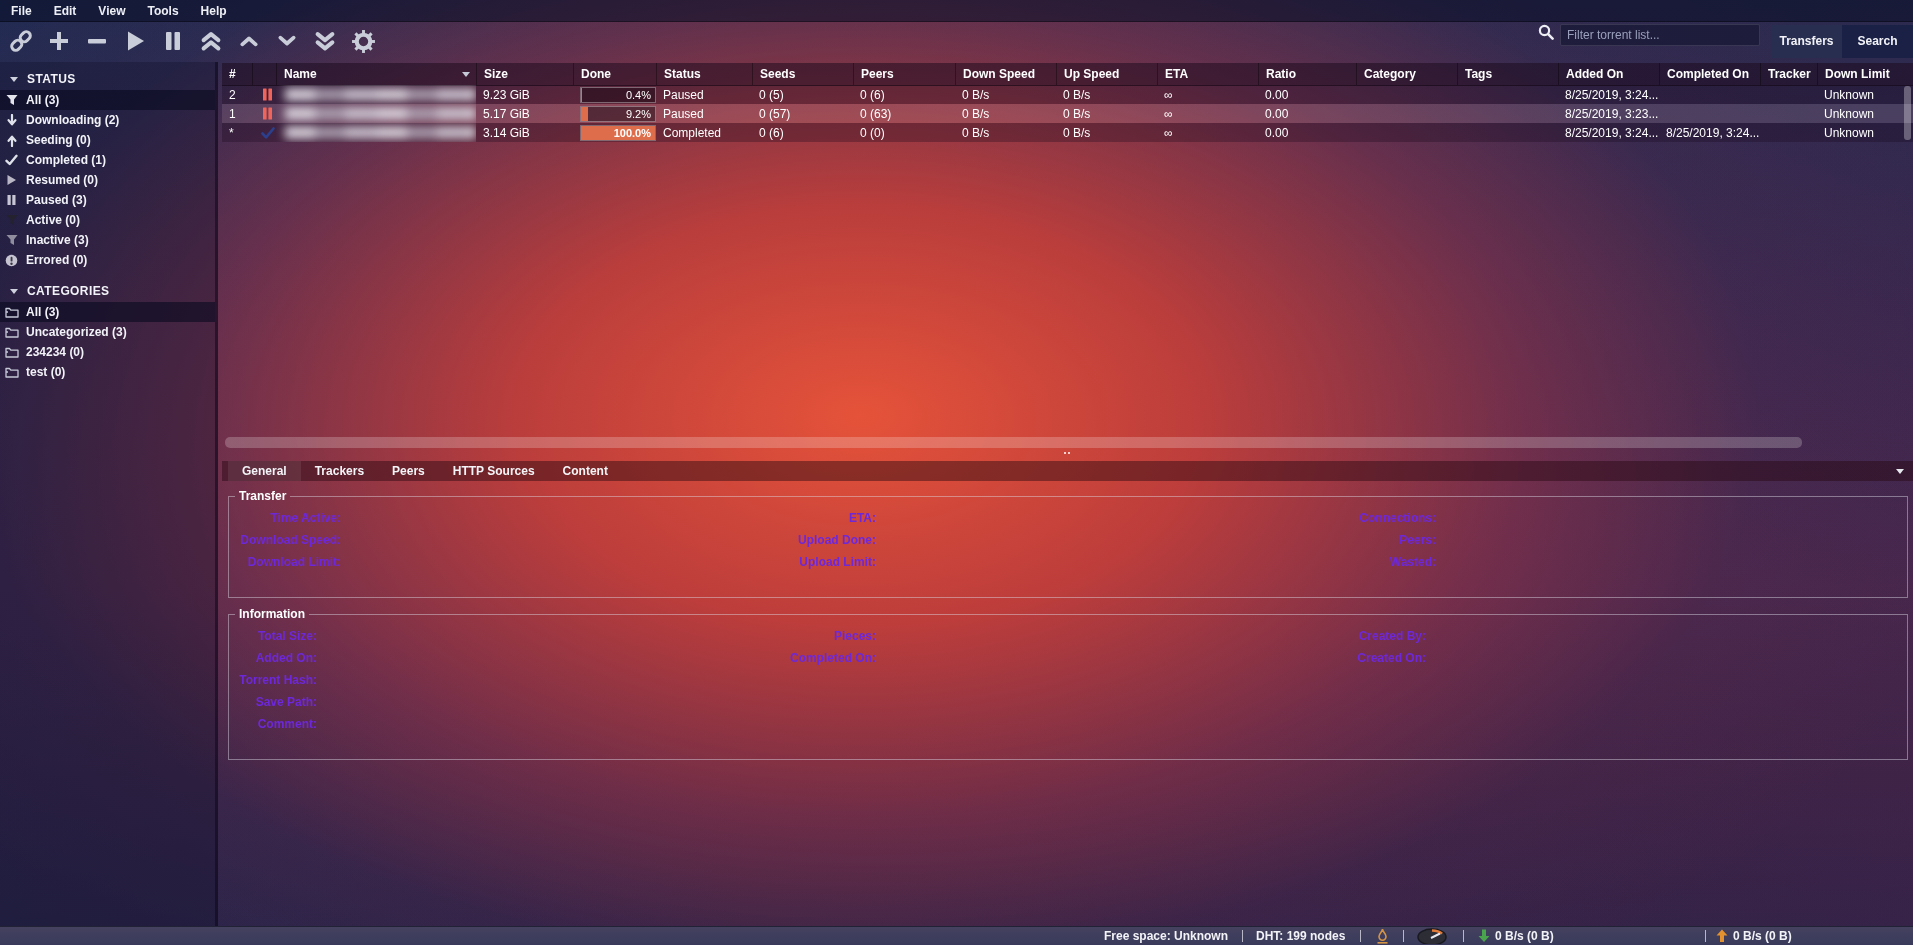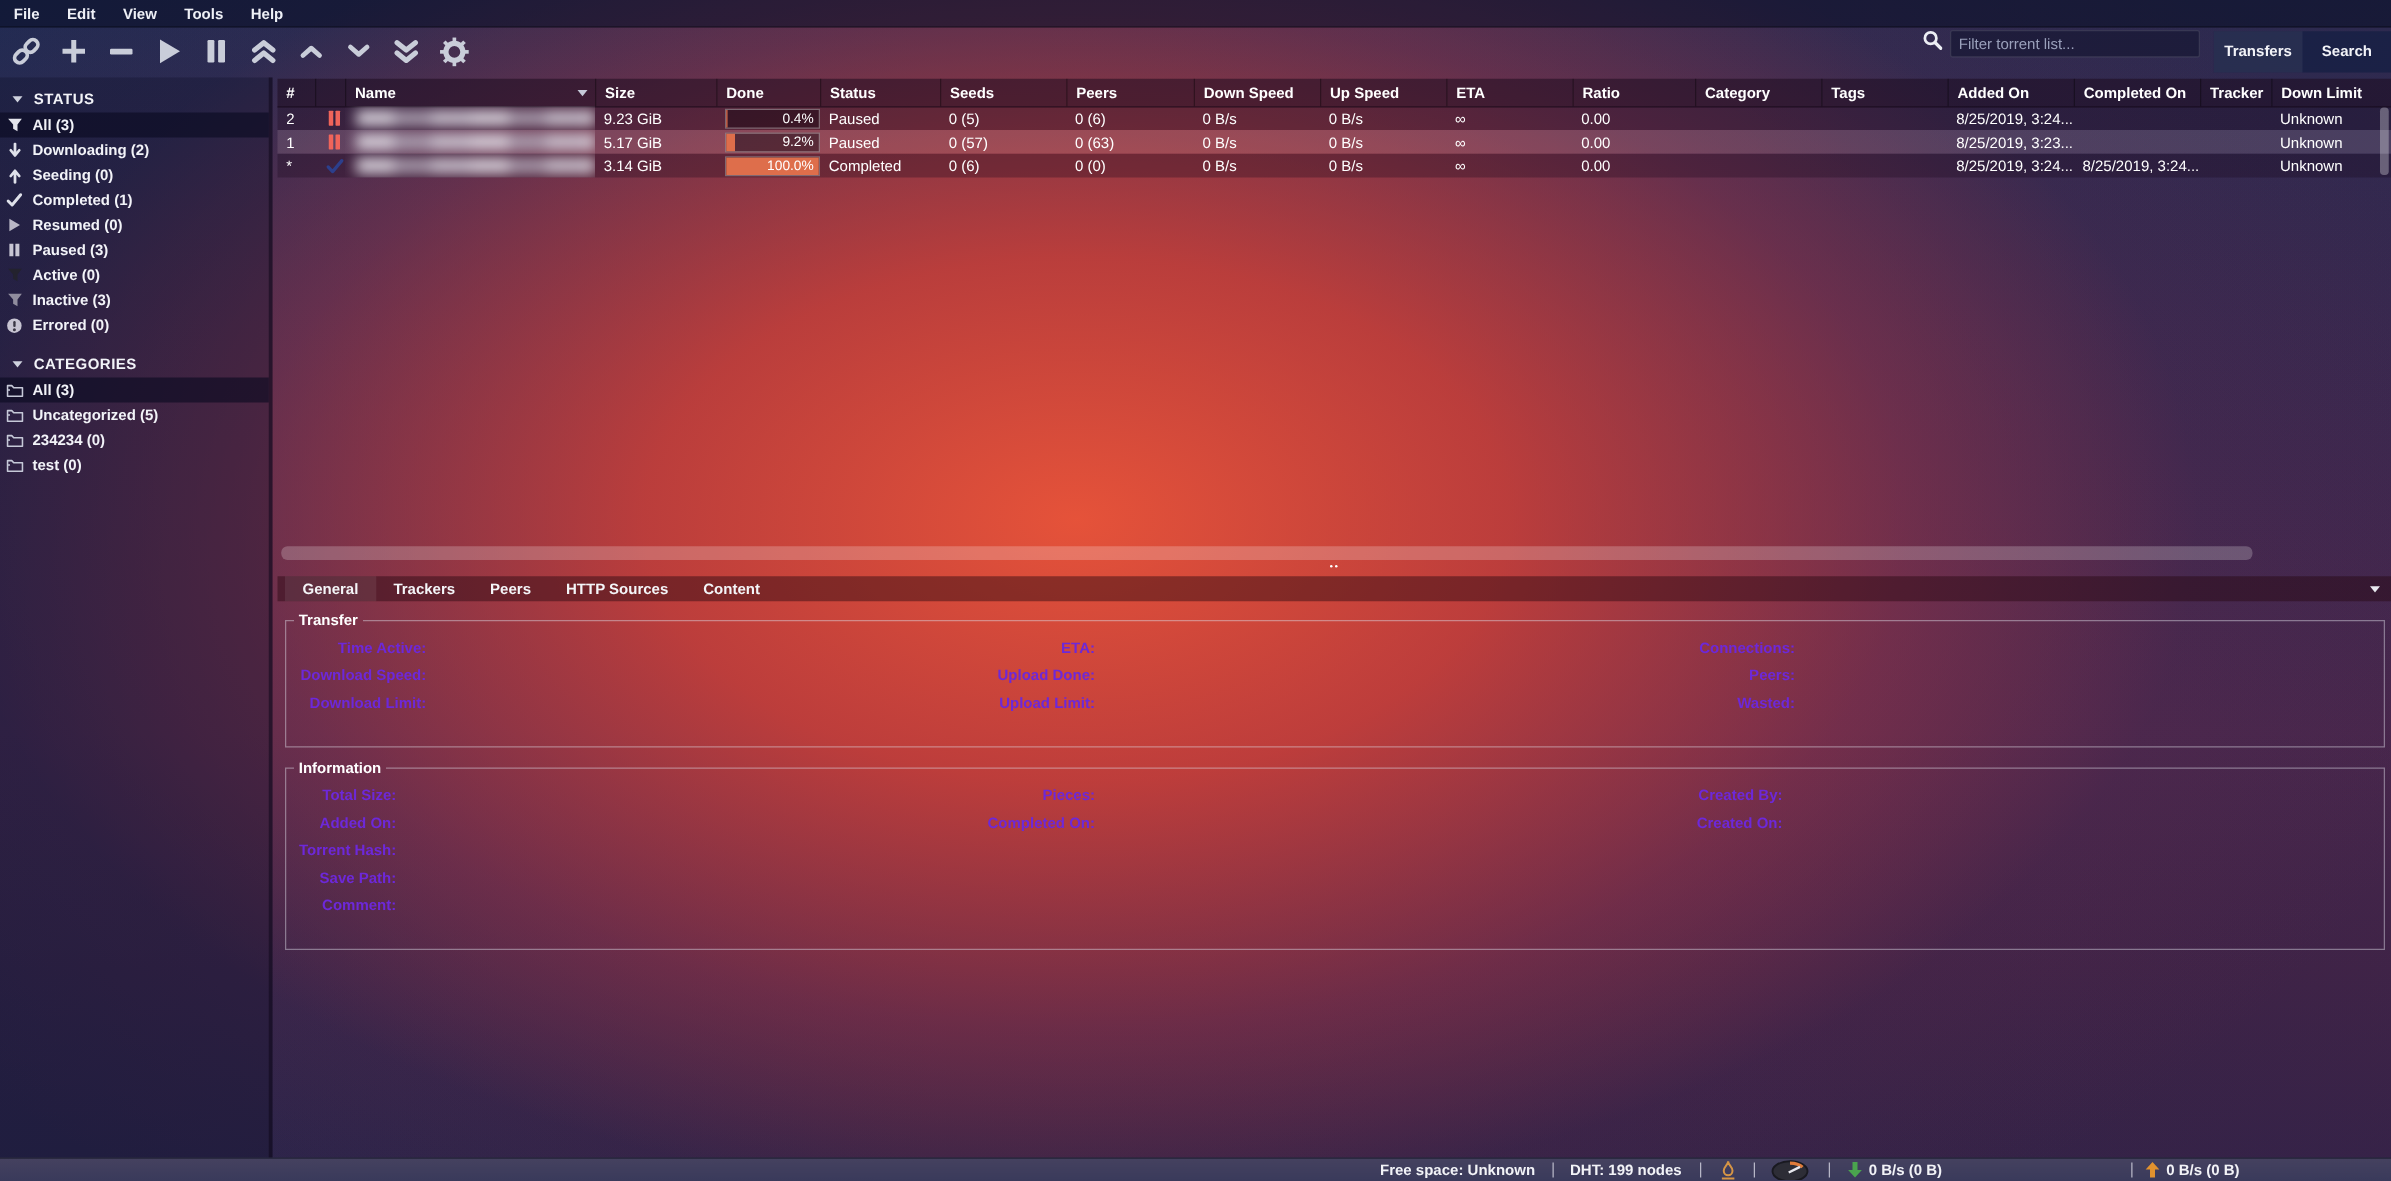--- a/index.html
+++ b/index.html
@@ -266,21 +266,21 @@
         </span>
         <span>All (3)</span>
       </div>
       <div class="side-item">
         <span class="side-ico">
           <svg width="14" height="12" viewBox="0 0 14 12">
             <path d="M1 2.5h3.4L6 4.2h7V11H1z" fill="none" stroke="#c6c9d8" stroke-width="1.3" stroke-linejoin="round"></path>
             <path d="M1 6h2" stroke="#c6c9d8" stroke-width="1.3"></path>
           </svg>
         </span>
-        <span>Uncategorized (5)</span>
+        <span>Uncategorized (3)</span>
       </div>
       <div class="side-item">
         <span class="side-ico">
           <svg width="14" height="12" viewBox="0 0 14 12">
             <path d="M1 2.5h3.4L6 4.2h7V11H1z" fill="none" stroke="#c6c9d8" stroke-width="1.3" stroke-linejoin="round"></path>
             <path d="M1 6h2" stroke="#c6c9d8" stroke-width="1.3"></path>
           </svg>
         </span>
         <span>234234 (0)</span>
       </div>
@@ -428,21 +428,21 @@
         <span class="state-ico">
           <svg width="14" height="12" viewBox="0 0 14 12">
             <path d="M1.5 6.5l3.6 3.8L12.5 1.5" stroke="#2c3f8c" stroke-width="2.6" fill="none" stroke-linecap="round" stroke-linejoin="round"></path>
           </svg>
         </span>
       </div>
       <div class="td td-name" style="width: 200px;">
         <div class="name-blur" style="width: 208px;"></div>
       </div>
       <div class="td td-size" style="width: 97px;">3.14 GiB</div>
-      <div class="td td-done" style="width: 83px;">
+      <div class="td td-done" style="width: 83px; font-weight: bold;">
         <div class="pbar">
           <div class="pfill" style="width: 100%;"></div>
           <span class="plabel">100.0%</span>
         </div>
       </div>
       <div class="td td-status" style="width: 96px; text-align: right;">Completed</div>
       <div class="td td-seeds" style="width: 101px;">0 (6)</div>
       <div class="td td-peers" style="width: 102px;">0 (0)</div>
       <div class="td td-down_speed" style="width: 101px;">0 B/s</div>
       <div class="td td-up_speed" style="width: 101px;">0 B/s</div>

